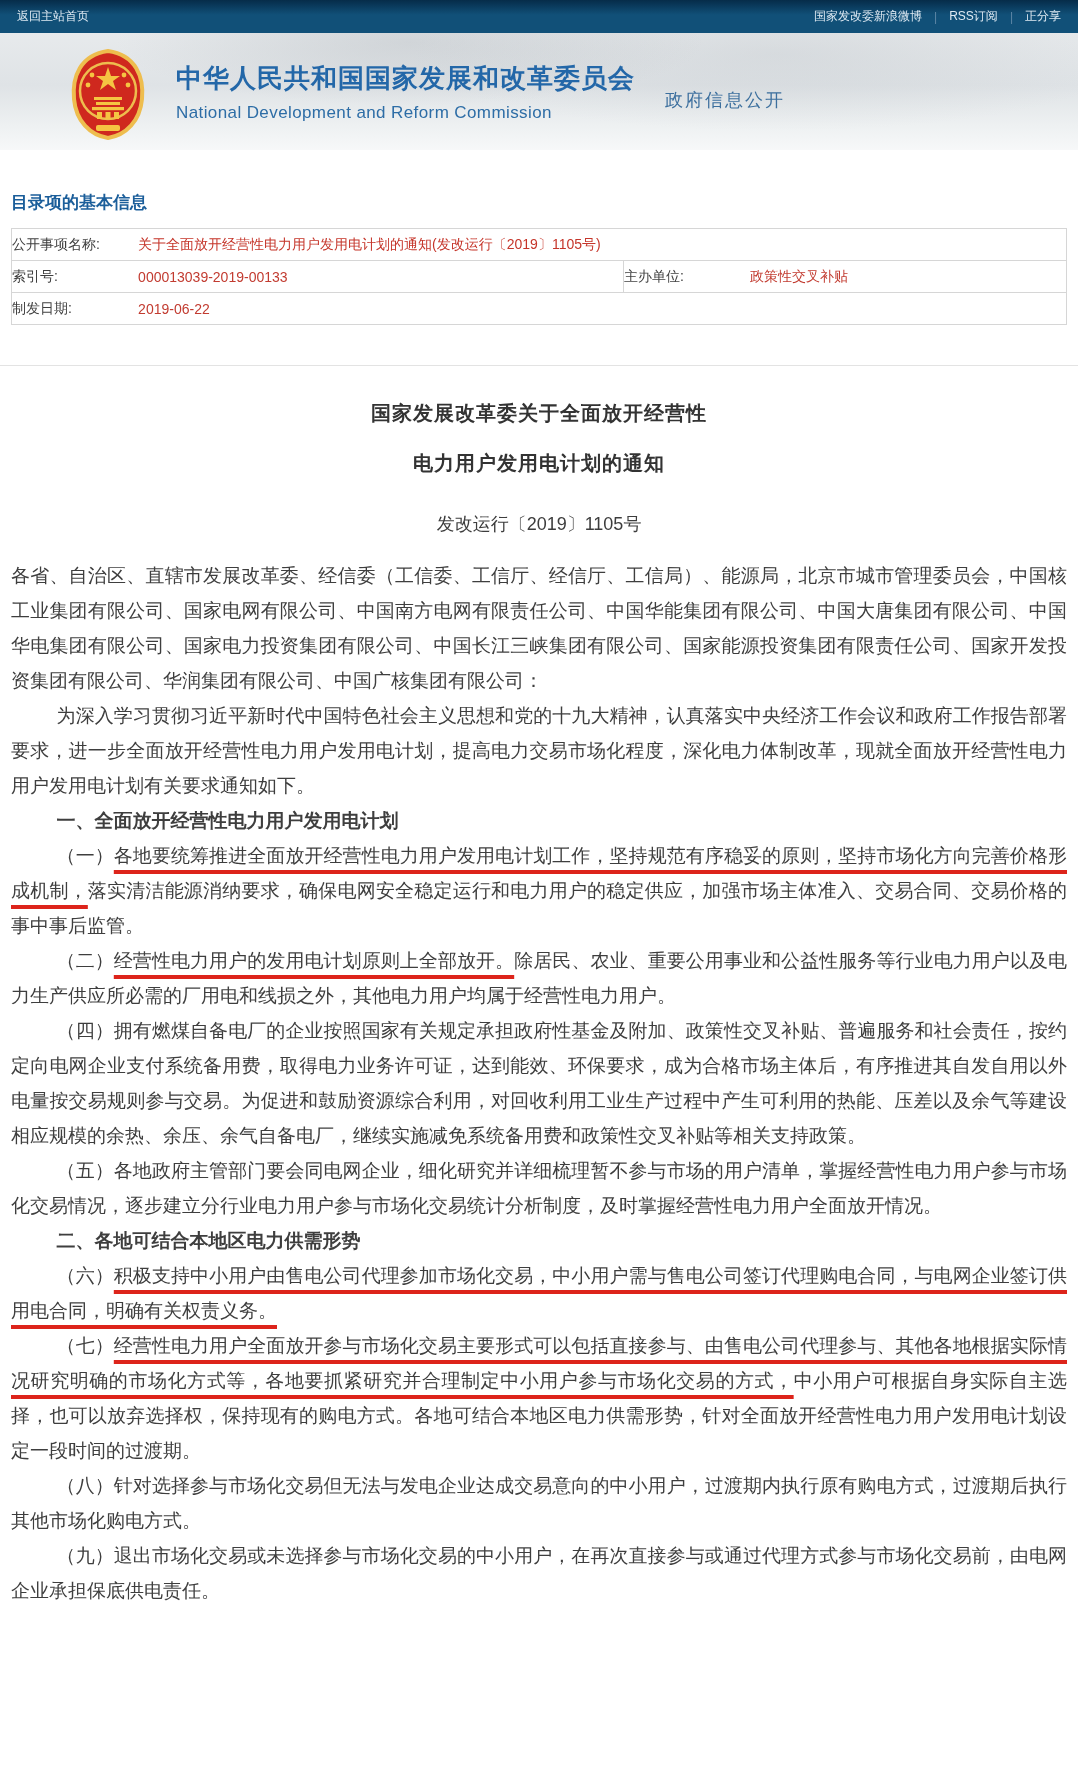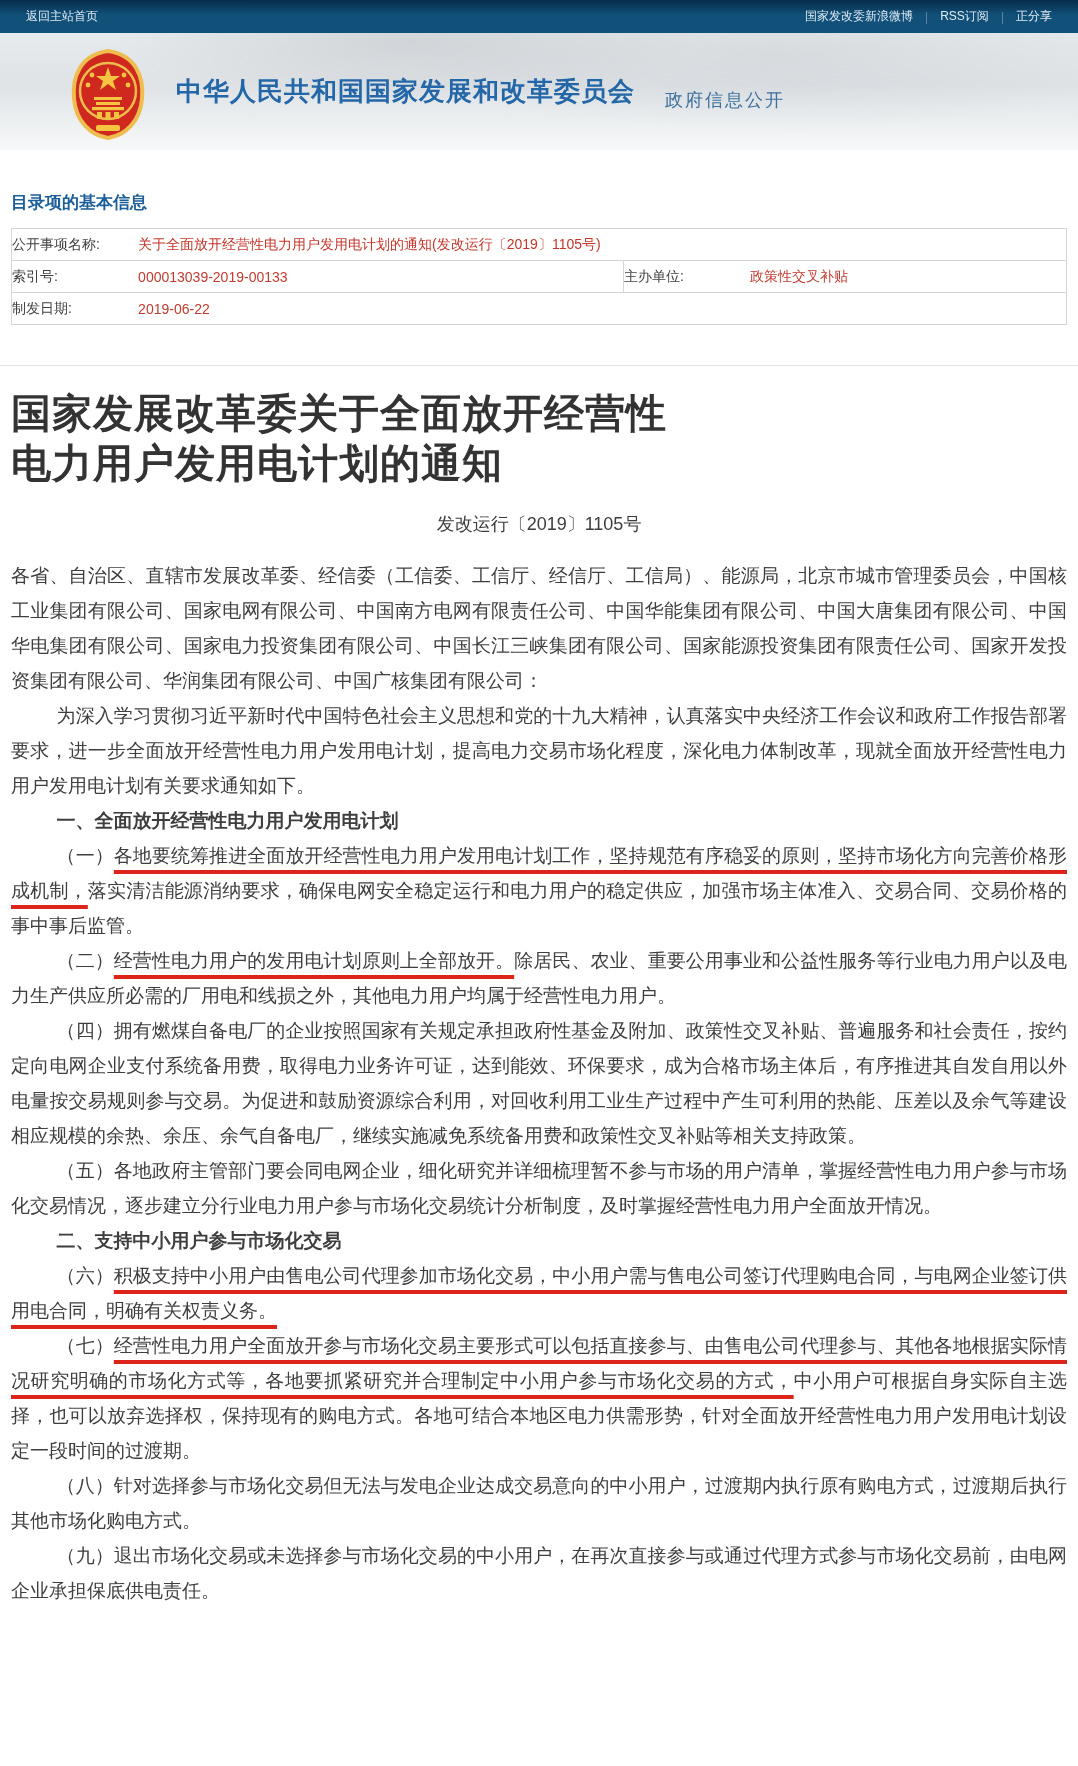--- a/index.html
+++ b/index.html
@@ -7,21 +7,21 @@
     width:1078px;height:1766px;overflow:hidden;position:relative;
     font-family:"Liberation Sans","DejaVu Sans",sans-serif;
     -webkit-font-smoothing:antialiased;
   }
   
   .topbar{
     height:33px;box-sizing:border-box;
     background:linear-gradient(180deg,#062c49 0%,#0a3a5c 18%,#115078 45%,#115078 100%);
     color:#dfeaf3;font-size:12px;
     display:flex;align-items:center;justify-content:space-between;
-    padding:0 26px;
+    padding:0 17px;
   }
   .topbar a{color:#dfeaf3;text-decoration:none;cursor:pointer;}
   .topbar-right{display:flex;align-items:center;gap:12px;}
   .tb-sep{color:#5d87a6;}
   
   .masthead{
     height:117px;position:relative;
     background:linear-gradient(180deg,#e7eaec 0%,#dfe3e6 45%,#eef1f2 80%,#f7f8f9 100%);
     display:flex;align-items:center;padding-left:44px;
   }
@@ -51,21 +51,21 @@
   table.info td{
     border-top:1px solid #d6d6d6;border-bottom:1px solid #d6d6d6;
     height:31px;vertical-align:middle;padding:0;
   }
   td.lbl{padding-left:13px;white-space:nowrap;}
   td.val{color:#c23b30;}
   td.vdiv{border-left:1px solid #d6d6d6;}
   a.red-link{color:#c5352a;text-decoration:none;cursor:pointer;}
   .section-divider{border:none;border-top:1px solid #e3e3e3;margin:40px -23px 0 -23px;}
   .doc-title{
-    margin-top:22px;text-align:left;font-size:40px;line-height:50px;
+    margin-top:22px;text-align:center;font-size:20px;line-height:50px;
     font-weight:bold;color:#333;letter-spacing:1px;
   }
   .doc-number{margin-top:24px;text-align:center;font-size:18px;color:#3d3d3d;}
   .doc-body{
     margin-top:22px;font-size:19px;line-height:35px;color:#3e3e3e;
     text-align:justify;
   }
   .para{margin:0;}
   .para.indent{text-indent:2.4em;}
   .para.heading{font-weight:bold;}
@@ -109,20 +109,21 @@
       <rect x="30" y="55" width="24" height="3" fill="#f5c542"></rect>
       <rect x="26" y="60" width="32" height="3.2" fill="#f5c542"></rect>
       <rect x="31" y="65" width="5" height="7" fill="#f5c542"></rect>
       <rect x="39.5" y="65" width="5" height="7" fill="#f5c542"></rect>
       <rect x="48" y="65" width="5" height="7" fill="#f5c542"></rect>
 
       <rect x="30" y="78" width="24" height="6" rx="2" fill="#f5c542"></rect>
     </svg>
     <div class="org">
       <div class="org-cn">中华人民共和国国家发展和改革委员会</div>
+      <div class="org-en">National Development and Reform Commission</div>
     </div>
   </div>
   <div class="gov-open">政府信息公开</div>
 </div>
 
 <div class="content">
 
   <div class="info-title">目录项的基本信息</div>
 
   <table class="info">
@@ -162,19 +163,19 @@
   <div class="doc-number">发改运行〔2019〕1105号</div>
 
   <div class="doc-body">
       <p class="para"><span>各省、自治区、直辖市发展改革委、经信委（工信委、工信厅、经信厅、工信局）、能源局，北京市城市管理委员会，中国核工业集团有限公司、国家电网有限公司、中国南方电网有限责任公司、中国华能集团有限公司、中国大唐集团有限公司、中国华电集团有限公司、国家电力投资集团有限公司、中国长江三峡集团有限公司、国家能源投资集团有限责任公司、国家开发投资集团有限公司、华润集团有限公司、中国广核集团有限公司：</span></p>
       <p class="para indent"><span>为深入学习贯彻习近平新时代中国特色社会主义思想和党的十九大精神，认真落实中央经济工作会议和政府工作报告部署要求，进一步全面放开经营性电力用户发用电计划，提高电力交易市场化程度，深化电力体制改革，现就全面放开经营性电力用户发用电计划有关要求通知如下。</span></p>
       <p class="para indent heading"><span>一、全面放开经营性电力用户发用电计划</span></p>
       <p class="para indent"><span>（一）</span><span class="redline">各地要统筹推进全面放开经营性电力用户发用电计划工作，坚持规范有序稳妥的原则，坚持市场化方向完善价格形成机制，</span><span>落实清洁能源消纳要求，确保电网安全稳定运行和电力用户的稳定供应，加强市场主体准入、交易合同、交易价格的事中事后监管。</span></p>
       <p class="para indent"><span>（二）</span><span class="redline">经营性电力用户的发用电计划原则上全部放开。</span><span>除居民、农业、重要公用事业和公益性服务等行业电力用户以及电力生产供应所必需的厂用电和线损之外，其他电力用户均属于经营性电力用户。</span></p>
       <p class="para indent"><span>（四）拥有燃煤自备电厂的企业按照国家有关规定承担政府性基金及附加、政策性交叉补贴、普遍服务和社会责任，按约定向电网企业支付系统备用费，取得电力业务许可证，达到能效、环保要求，成为合格市场主体后，有序推进其自发自用以外电量按交易规则参与交易。为促进和鼓励资源综合利用，对回收利用工业生产过程中产生可利用的热能、压差以及余气等建设相应规模的余热、余压、余气自备电厂，继续实施减免系统备用费和政策性交叉补贴等相关支持政策。</span></p>
       <p class="para indent"><span>（五）各地政府主管部门要会同电网企业，细化研究并详细梳理暂不参与市场的用户清单，掌握经营性电力用户参与市场化交易情况，逐步建立分行业电力用户参与市场化交易统计分析制度，及时掌握经营性电力用户全面放开情况。</span></p>
-      <p class="para indent heading"><span>二、支持中小用户参与市场化交易</span></p>
+      <p class="para indent heading"><span>二、各地可结合本地区电力供需形势</span></p>
       <p class="para indent"><span>（六）</span><span class="redline">积极支持中小用户由售电公司代理参加市场化交易，中小用户需与售电公司签订代理购电合同，与电网企业签订供用电合同，明确有关权责义务。</span></p>
       <p class="para indent"><span>（七）</span><span class="redline">经营性电力用户全面放开参与市场化交易主要形式可以包括直接参与、由售电公司代理参与、其他各地根据实际情况研究明确的市场化方式等，各地要抓紧研究并合理制定中小用户参与市场化交易的方式，</span><span>中小用户可根据自身实际自主选择，也可以放弃选择权，保持现有的购电方式。各地可结合本地区电力供需形势，针对全面放开经营性电力用户发用电计划设定一段时间的过渡期。</span></p>
       <p class="para indent"><span>（八）针对选择参与市场化交易但无法与发电企业达成交易意向的中小用户，过渡期内执行原有购电方式，过渡期后执行其他市场化购电方式。</span></p>
       <p class="para indent"><span>（九）退出市场化交易或未选择参与市场化交易的中小用户，在再次直接参与或通过代理方式参与市场化交易前，由电网企业承担保底供电责任。</span></p>
     </div>
 </div>
 
 </body></html>

